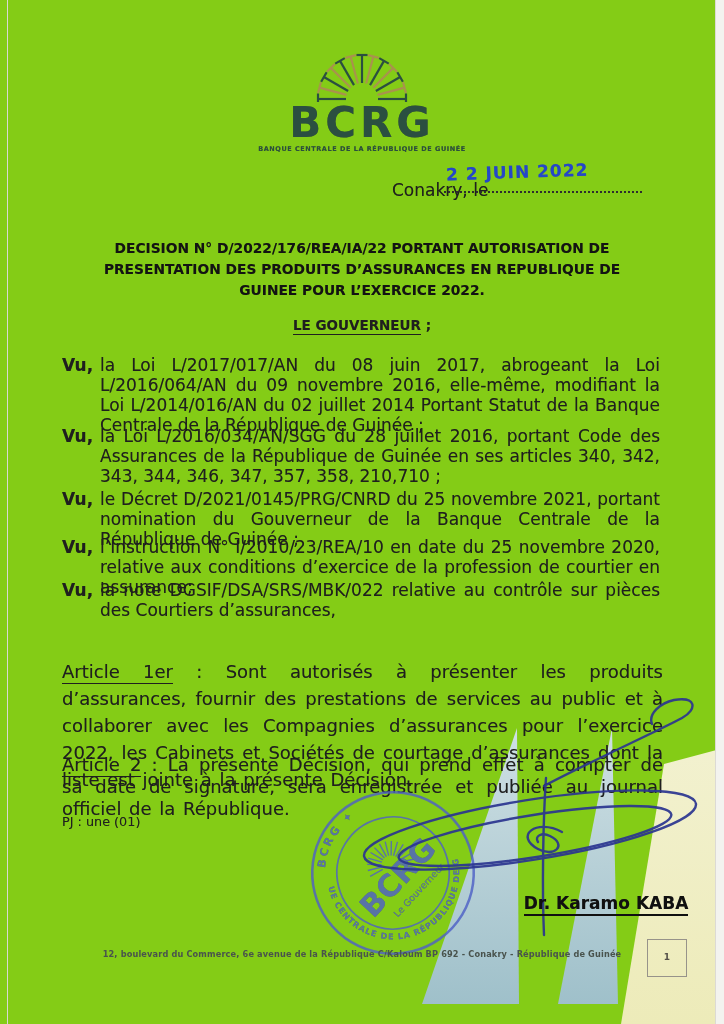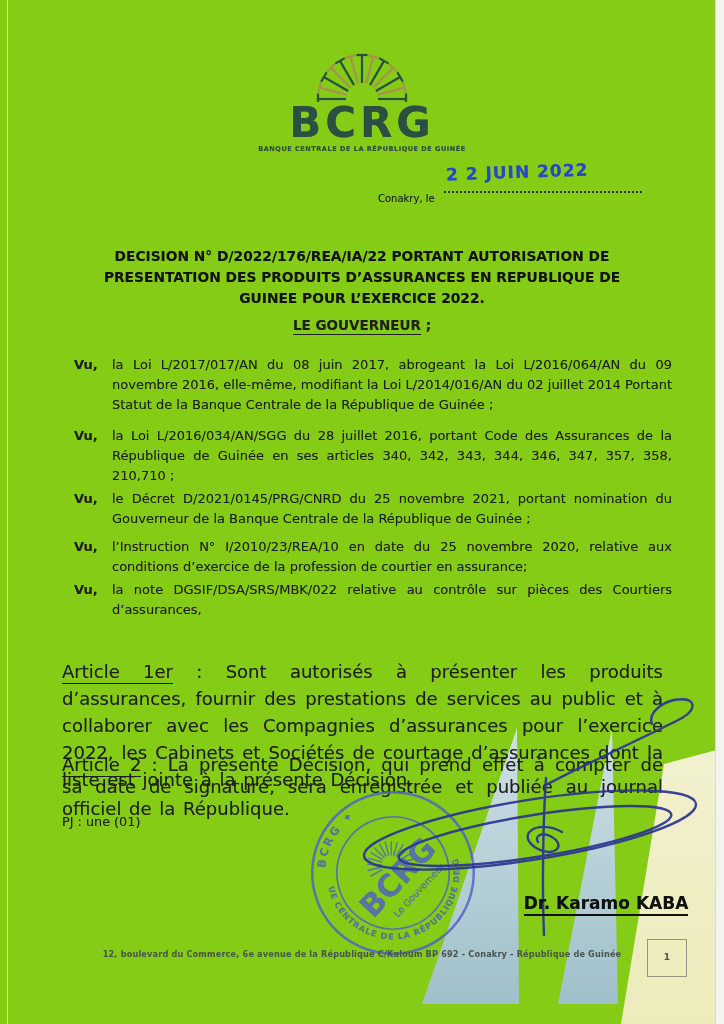--- a/index.html
+++ b/index.html
@@ -14,32 +14,32 @@
   
   .artifacts{position:absolute;left:0;top:0;z-index:1;}
   .edge-left{position:absolute;left:7px;top:0;width:1px;height:1024px;background:#d8d8d4;z-index:6;}
   .edge-right{position:absolute;left:715px;top:0;width:9px;height:1024px;background:#f3f3ef;border-left:1px solid #dcdad4;z-index:6;}
   
   .logo{left:0;right:0;top:48px;text-align:center;z-index:2;}
   .logo-fan{display:block;margin:0 auto;}
   .logo-acronym{font-size:42px;font-weight:bold;letter-spacing:4px;color:#2b4f41;line-height:38px;margin-top:2px;}
   .logo-subtitle{font-size:6.5px;font-weight:bold;letter-spacing:.55px;color:#2b4f41;margin-top:3px;}
   
-  .place-label{left:378px;top:180px;font-size:10px;z-index:2;margin-top:13px;}
+  .place-label{left:392px;top:180px;font-size:17px;z-index:2;}
   .dotline{left:444px;top:180px;width:198px;height:11px;border-bottom:2px dotted #2d2d2d;z-index:2;}
   .date-stamp{left:446px;top:162px;font-size:17px;font-weight:bold;letter-spacing:1px;
     color:#2547c8;transform:rotate(-2deg);z-index:3;text-shadow:0 0 .6px rgba(37,71,200,.55);}
   
-  .title{left:82px;top:246px;width:560px;text-align:center;font-weight:bold;
+  .title{left:82px;top:238px;width:560px;text-align:center;font-weight:bold;
     font-size:13.8px;line-height:21px;color:#131313;z-index:2;}
   .title span{display:block;}
   .governor{left:0;right:0;top:317px;text-align:center;font-weight:bold;font-size:13.5px;z-index:2;}
   .und{border-bottom:1.6px solid currentColor;padding-bottom:1px;}
   .vu{left:62px;width:598px;padding-left:38px;box-sizing:border-box;
-    text-align:justify;font-size:13px;line-height:20px;z-index:2;margin-left:12px;}
+    text-align:justify;font-size:17px;line-height:20px;z-index:2;}
   .vu-label{position:absolute;left:0;top:0;font-weight:bold;}
   .decide{left:0;right:0;top:628px;text-align:center;font-weight:bold;font-size:13.5px;letter-spacing:.5px;z-index:2;}
   .decide .und{border-bottom-width:2px;}
   .article{left:62px;width:601px;text-align:justify;font-size:18px;word-spacing:2px;z-index:2;}
   .article .und{border-bottom-width:1.3px;}
   .art1{top:658px;line-height:27px;}
   .art2{top:754px;line-height:22px;}
   .pj{left:62px;top:814px;font-size:12.8px;z-index:2;}
   
   .stamp{left:308px;top:788px;z-index:3;transform:rotate(-14deg);}

